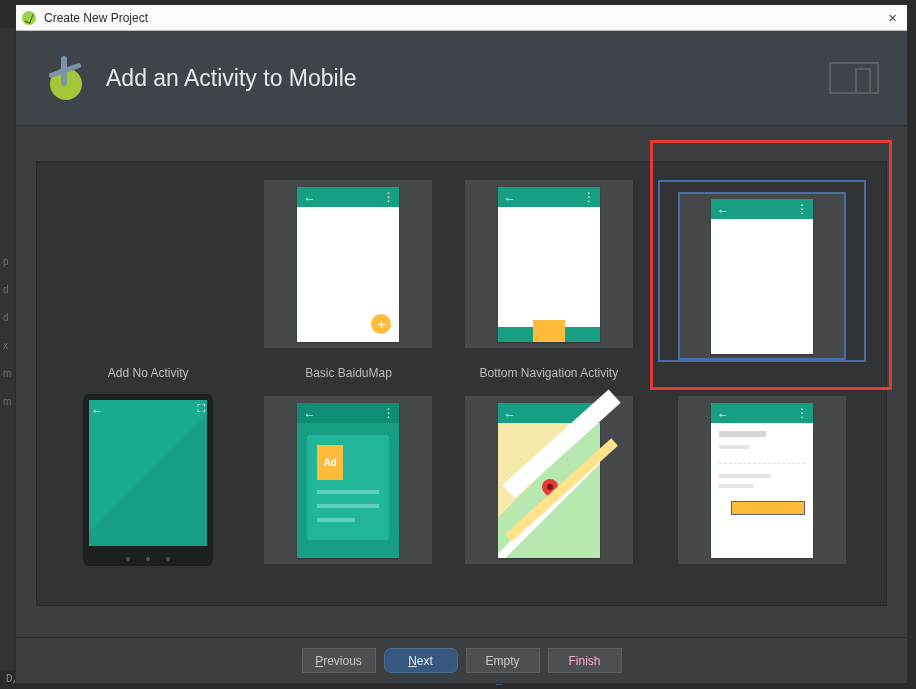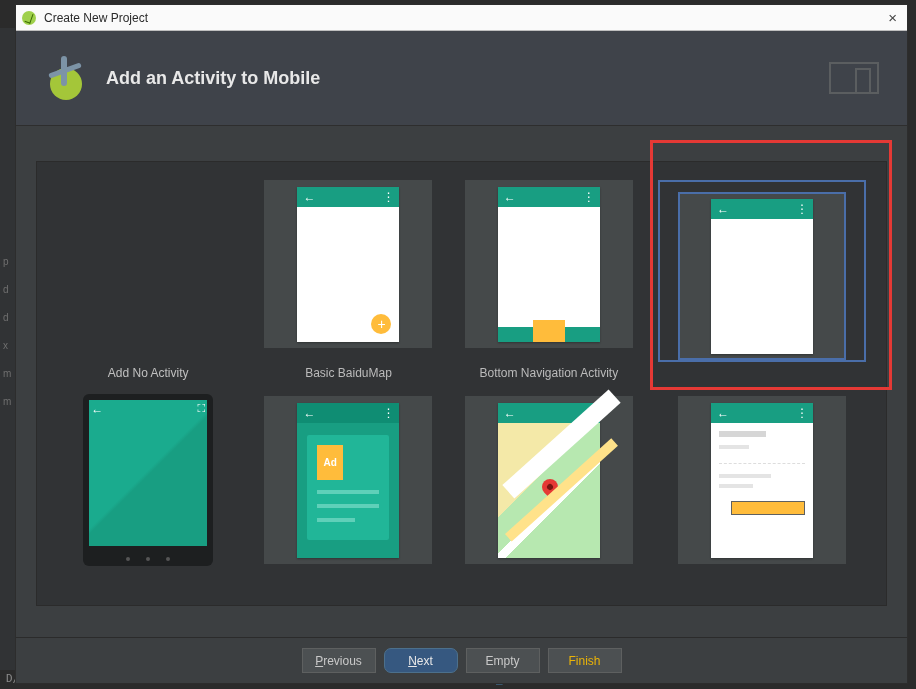--- a/index.html
+++ b/index.html
@@ -77,22 +77,22 @@
     }
     .aslogo-lg {
       width: 44px; height: 44px;
       position: relative; margin-right: 18px;
     }
     .aslogo-lg .sphere { position:absolute; left:6px; bottom:0; width:32px; height:32px; border-radius:50%; background:#a4c639; }
     .aslogo-lg .needle { position:absolute; left:17px; top:0; width:6px; height:30px; background:#7c93a6; border-radius:3px; transform: rotate(0deg); }
     .aslogo-lg .arm { position:absolute; left:4px; top:12px; width:34px; height:5px; background:#7c93a6; border-radius:3px; transform: rotate(-20deg); }
     .wiztitle {
       color: #e8e8e8;
-      font-size: 18px;
-      font-weight: 700;
+      font-size: 23px;
+      font-weight: 400;
     }
     .deviceicon {
       margin-left: auto;
       width: 50px; height: 32px;
       border: 2px solid #5b5e60;
       position: relative;
     }
     .deviceicon::after {
       content:""; position:absolute; right:6px; bottom:-2px; width:12px; height:22px;
       border: 2px solid #5b5e60; background:#3f434a;
@@ -215,21 +215,21 @@
     .btn {
       min-width: 74px; height: 25px;
       background: #4c5052;
       border: 1px solid #5e6060;
       color: #c9c9c9;
       font-size: 12px;
       padding: 0 12px;
       cursor: pointer;
     }
     .btn.primary { background: #365880; border-color: #4c708c; color: #e8e8e8; border-radius: 7px; }
-    .btn.disabled { color: #eab308; cursor: default; }
+    .btn.disabled { color: #f9a8d4; cursor: default; }
     .btn .ul { text-decoration: underline; }
   </style>
 </head>
 <body>
 
 <div class="leftgutter">
   <div></div>
   <div>p</div>
   <div>d</div>
   <div>d</div>

